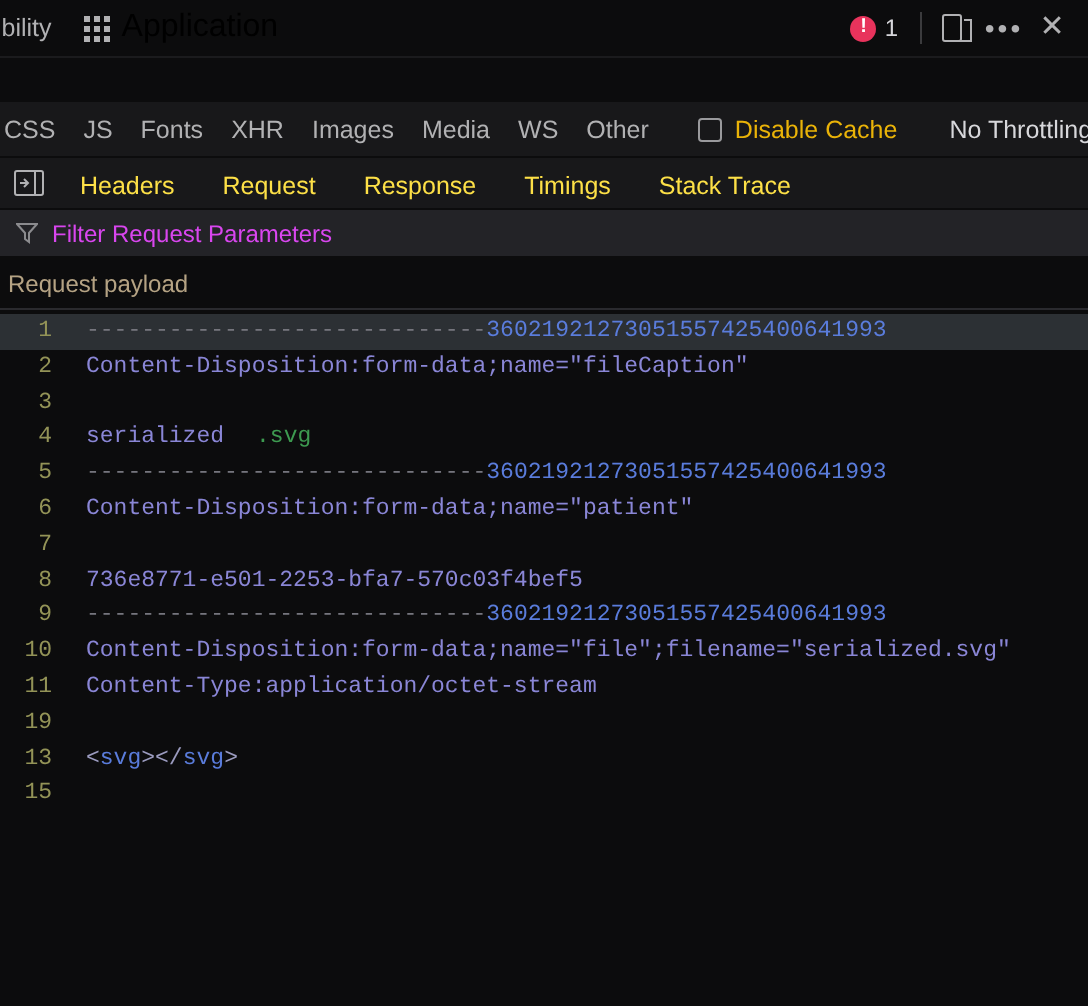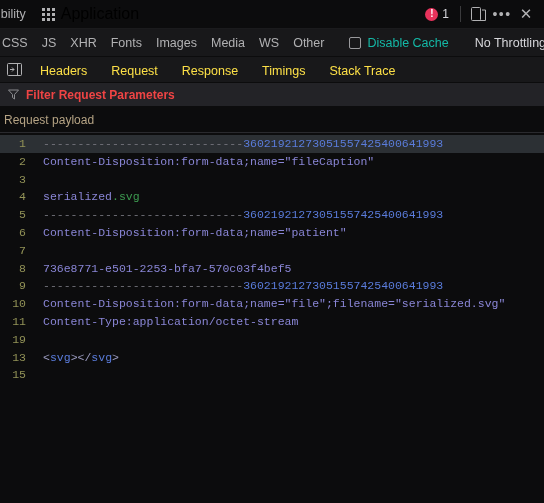--- a/index.html
+++ b/index.html
@@ -56,37 +56,38 @@
   .xclose { font-size: 15px; line-height: 14px; font-weight: 300; }
 
   
   .toolbar-filters {
     height: 28px;
     background: #18181a;
     display: flex;
     align-items: center;
     border-bottom: 1px solid #0c0c0d;
     padding-right: 4px;
+    margin-top: 22px;
   }
   .ftype {
     color: #b1b1b3;
     font-size: 12.5px;
     padding: 0 7px;
     line-height: 28px;
     white-space: nowrap;
   }
   .ftype.first { padding-left: 2px; }
   .chk-wrap { display: flex; align-items: center; gap: 6px; padding: 0 8px; }
   .chkbox {
     width: 12px; height: 12px;
     border: 1px solid #9a9a9d;
     border-radius: 2px;
     background: transparent;
   }
-  .chk-label { color: #14b8a6; font-size: 12.5px; white-space: nowrap; }
+  .chk-label { color: #eab308; font-size: 12.5px; white-space: nowrap; }
   .throttle { display: flex; align-items: center; gap: 5px; padding: 0 8px; }
   .throttle-label { color: #d7d7db; font-size: 12.5px; white-space: nowrap; }
 
   
   .detail-tabs {
     height: 26px;
     background: #18181a;
     display: flex;
     align-items: stretch;
     border-bottom: 1px solid #0c0c0d;
@@ -114,21 +115,21 @@
   
   .filter-row {
     height: 24px;
     background: #232327;
     display: flex; align-items: center;
     gap: 7px;
     padding: 0 8px;
     border-bottom: 1px solid #0c0c0d;
   }
   .funnel { display: flex; align-items: center; }
-  .filter-ph { color: #ef4444; font-size: 12px; font-weight: bold; }
+  .filter-ph { color: #d946ef; font-size: 12px; }
 
   
   .payload-wrap { background: #0c0c0d; height: calc(503px - 29px - 28px - 26px - 24px); }
   .section-title {
     color: #b5a384;
     font-size: 12px;
     padding: 6px 19px 5px 4px;
     border-bottom: 1px solid #2a2a2e;
   }
   .code {
@@ -144,21 +145,21 @@
     text-align: right;
     color: #939357;
     flex: 0 0 30px;
     padding-right: 4px;
     user-select: none;
   }
   .ctext { padding-left: 13px; white-space: pre; }
   .c-dash { color: #75757d; }
   .c-num  { color: #5a7cdb; }
   .c-txt  { color: #8a86d6; }
-  .c-grn  { color: #3d9a50; }
+  .c-grn  { color: #3d9a50; margin-left: 16px; }
   .c-tag  { color: #9b9bbf; }
 </style>
 </head>
 <body>
 
 <div class="toolbar-main">
   <div class="tool-tab cut">ibility</div>
   <div class="app-tab">
     <span class="grid-icon">
       <i></i>
@@ -185,22 +186,22 @@
       <path d="M11 3 h3.5 v10.5 h-7" fill="none" stroke="#b1b1b3"></path>
     </svg>
   </div>
   <div class="ticon dots">•••</div>
   <div class="ticon xclose">✕</div>
 </div>
 
 <div class="toolbar-filters">
   <div class="ftype first">CSS</div>
   <div class="ftype">JS</div>
+  <div class="ftype">Fonts</div>
   <div class="ftype">XHR</div>
-  <div class="ftype">Fonts</div>
   <div class="ftype">Images</div>
   <div class="ftype">Media</div>
   <div class="ftype">WS</div>
   <div class="ftype">Other</div>
   <div class="vline"></div>
   <div class="chk-wrap">
     <span class="chkbox"></span>
     <span class="chk-label">Disable Cache</span>
   </div>
   <div class="vline"></div>

